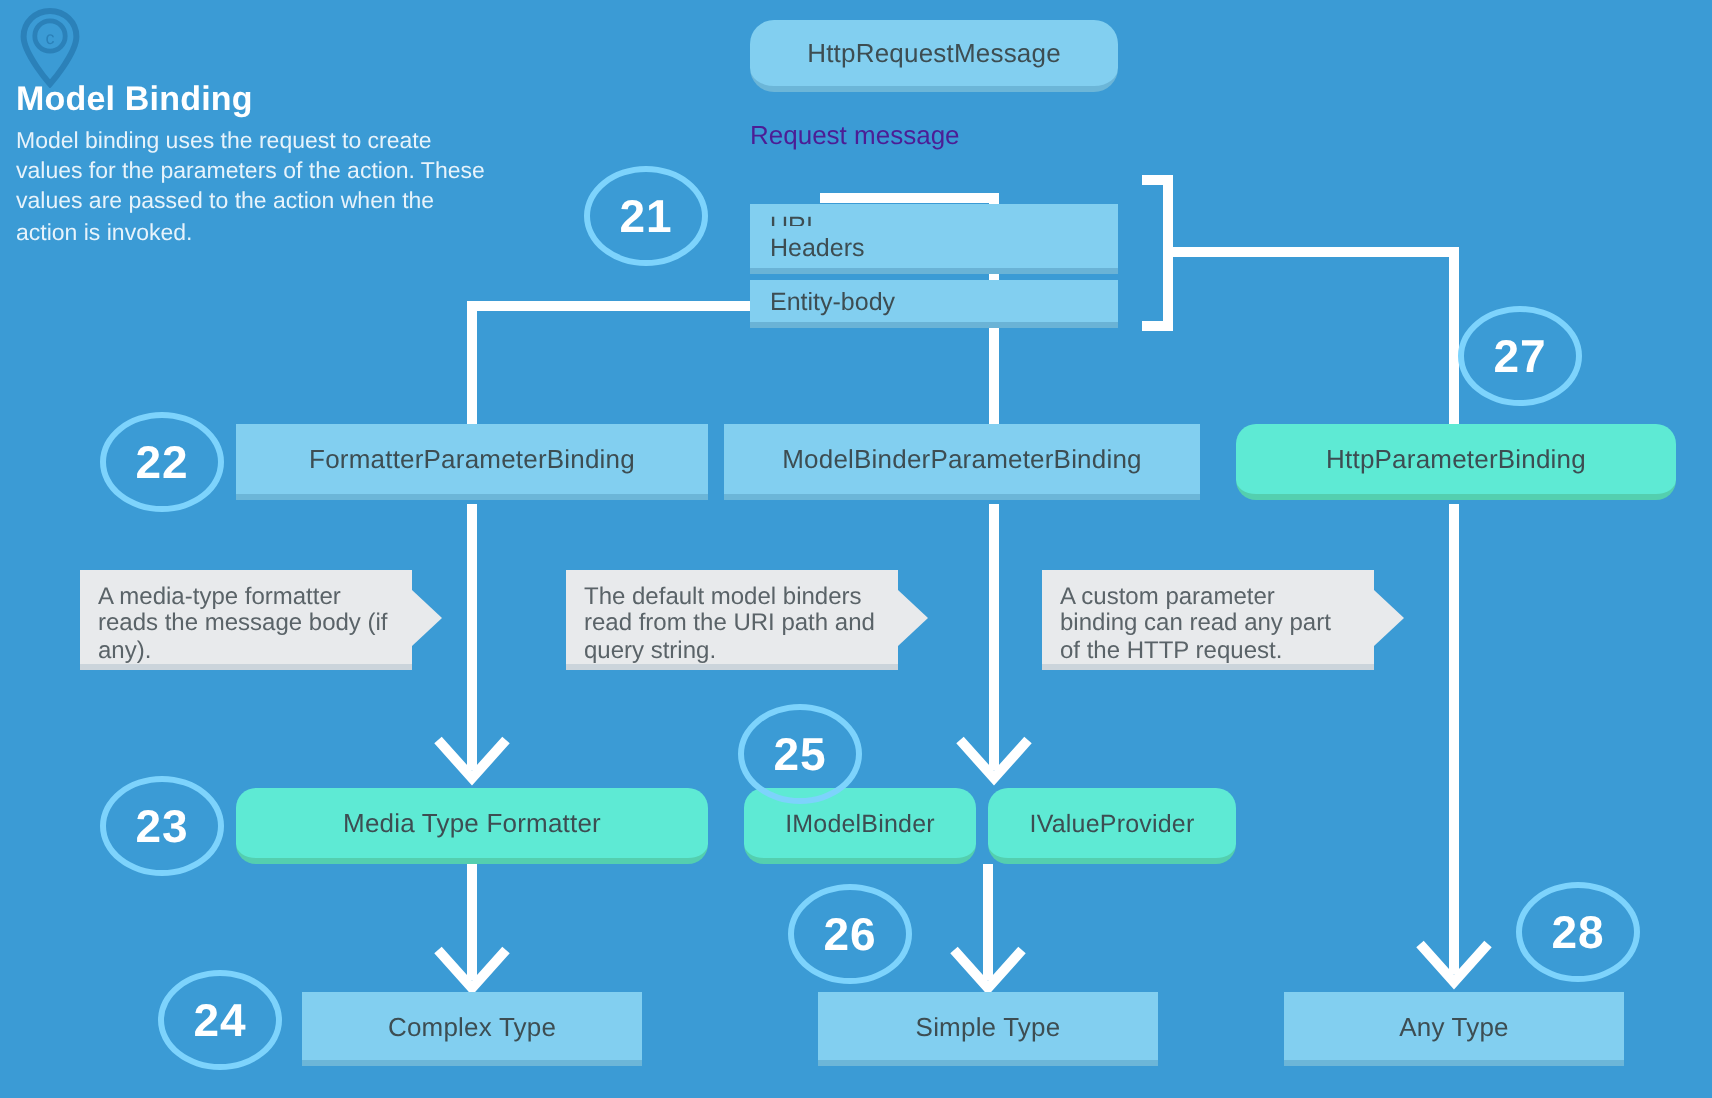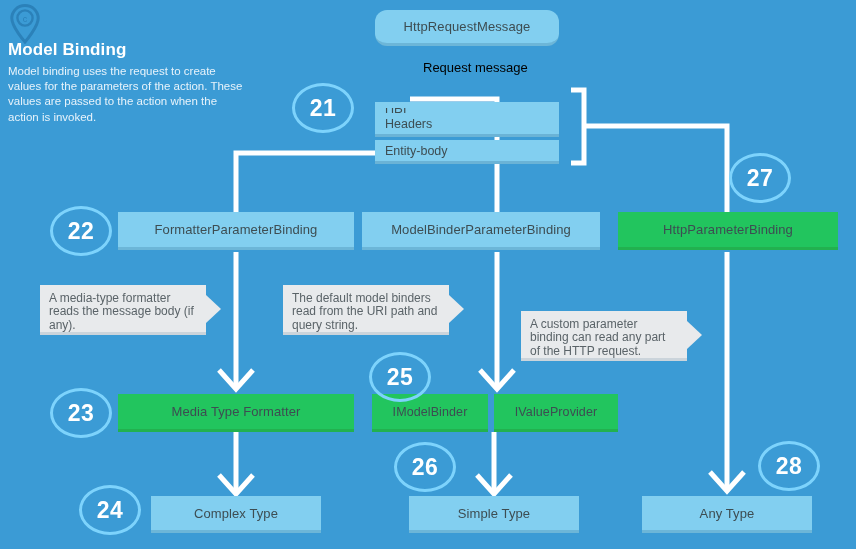--- a/index.html
+++ b/index.html
@@ -46,40 +46,40 @@
     display: flex;
     align-items: center;
     justify-content: center;
     color: #3d4d52;
     font-size: 13px;
     letter-spacing: .1px;
     text-align: center;
     border-bottom: 3px solid rgba(10,70,110,.18);
   }
   .node.blue  { background: #82cff0; }
-  .node.green { background: #22c55e; border-bottom-color: rgba(40,90,10,.18); }
+  .node.green { background: #5eead4; border-bottom-color: rgba(40,90,10,.18); border-radius: 10px; }
   .node.slim  { font-size: 12.5px; }
 
   
   .reqrow {
     position: absolute;
     box-sizing: border-box;
     background: #82cff0;
     color: #3d4d52;
     font-size: 12.5px;
     display: flex;
     align-items: center;
     padding-left: 10px;
     border-bottom: 3px solid rgba(10,70,110,.20);
   }
   #request-message-label {
     position: absolute;
-    color: #000000;
+    color: #4c1d95;
     font-size: 13px;
-    left: 375px; top: 60px; margin-left: 48px;
+    left: 375px; top: 60px;
   }
   
   .callout {
     position: absolute;
     box-sizing: border-box;
     background: #e8eaec;
     color: #5a6368;
     font-size: 12px;
     line-height: 13.4px;
     padding: 7px 9px 6px 9px;
@@ -173,21 +173,21 @@
   <div class="node green" style="left:618px; top:212px; width:220px; height:38px;">HttpParameterBinding</div>
 
   <div class="callout" style="left:40px; top:285px; width:166px; height:50px;">
     <span>A media-type formatter reads the message body (if any).</span>
     <span class="tip"></span>
   </div>
   <div class="callout" style="left:283px; top:285px; width:166px; height:50px;">
     <span>The default model binders read from the URI path and query string.</span>
     <span class="tip"></span>
   </div>
-  <div class="callout" style="left:521px; top:285px; width:166px; height:50px;margin-top:26px;">
+  <div class="callout" style="left:521px; top:285px; width:166px; height:50px;">
     <span>A custom parameter binding can read any part of the HTTP request.</span>
     <span class="tip"></span>
   </div>
 
   <div class="node green" style="left:118px; top:394px; width:236px; height:38px;">Media Type Formatter</div>
   <div class="node green slim" style="left:372px; top:394px; width:116px; height:38px;">IModelBinder</div>
   <div class="node green slim" style="left:494px; top:394px; width:124px; height:38px;">IValueProvider</div>
 
   <div class="node blue" style="left:151px; top:496px; width:170px; height:37px;">Complex Type</div>
   <div class="node blue" style="left:409px; top:496px; width:170px; height:37px;">Simple Type</div>

